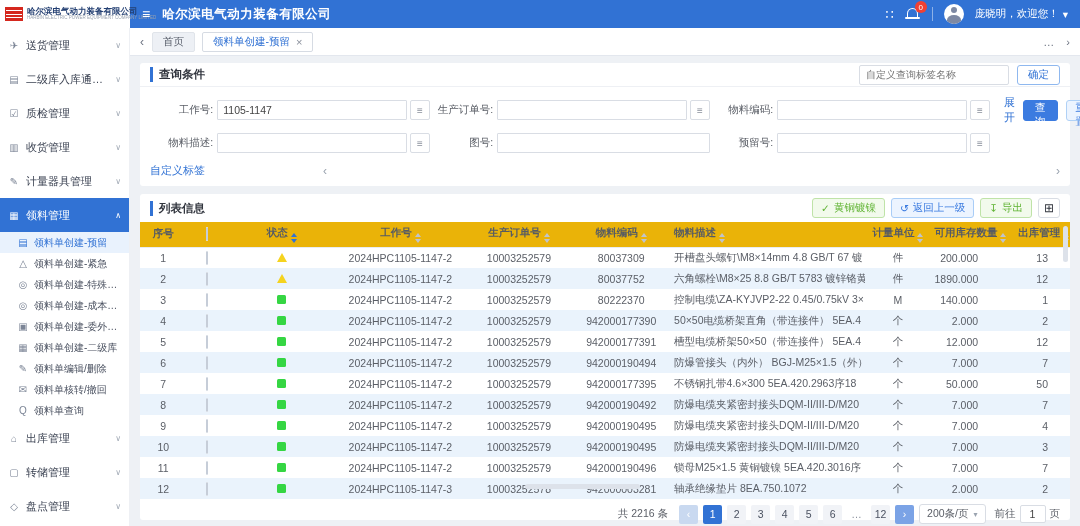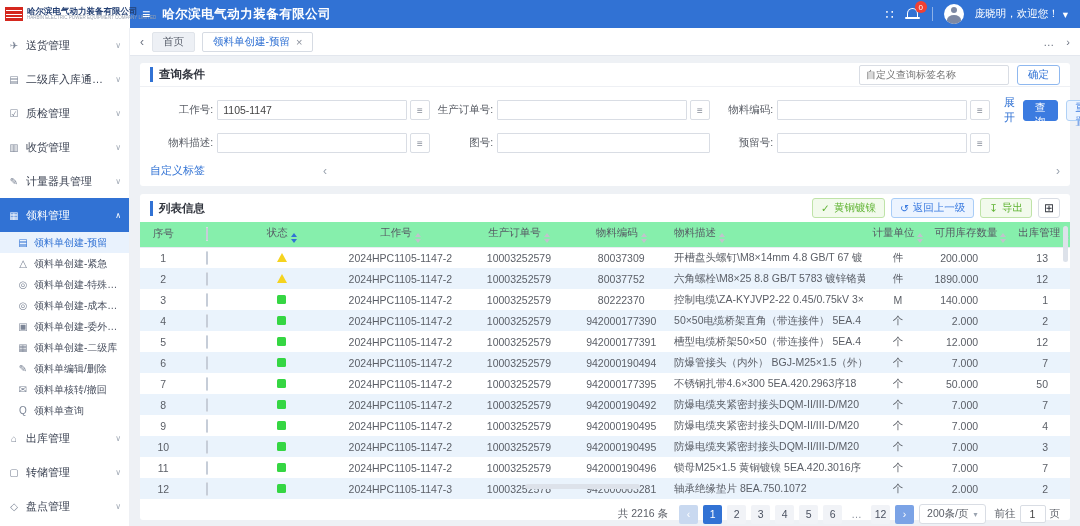--- a/index.html
+++ b/index.html
@@ -78,21 +78,21 @@
 
   
   .list-card{flex:1;display:flex;flex-direction:column;min-height:0;position:relative}
   .list-head{height:28px;display:flex;align-items:center;padding:0 10px;flex:none}
   .list-actions{margin-left:auto;display:flex;align-items:center;gap:6px}
   .act{height:20px;padding:0 8px;border-radius:3px;font-size:10.5px;display:flex;align-items:center;gap:4px;cursor:pointer;font-family:inherit}
   .act.green{background:#f2faec;border:1px solid #bfe3a8;color:#5fb332}
   .act.blue{background:#ecf4ff;border:1px solid #a9cdf7;color:#3b7be0}
   .grid-btn{width:22px;height:20px;border:1px solid #d9dde4;border-radius:3px;background:#fff;display:flex;align-items:center;justify-content:center;color:#30343d;font-size:12px;cursor:pointer}
   table{width:100%;border-collapse:collapse;table-layout:fixed;font-size:10.5px}
-  thead th{height:25px;background:#86efac;color:#565b64;font-weight:normal;border-bottom:1px solid #e8ecf2;padding:0 4px;white-space:nowrap;overflow:hidden}
+  thead th{height:25px;background:#eab308;color:#565b64;font-weight:bold;border-bottom:1px solid #e8ecf2;padding:0 4px;white-space:nowrap;overflow:hidden}
   tbody td{height:21px;padding:0 4px;white-space:nowrap;overflow:hidden;color:#5a5e66}
   tbody tr:nth-child(even){background:#eaf3fc}
   tbody tr{cursor:pointer}
   .al{text-align:left}.ac{text-align:center}.ar{text-align:right}
   .pad-avail{padding-right:36px}.pad-dem{padding-right:22px}
   .sort{display:inline-flex;flex-direction:column;margin-left:3px;vertical-align:-1px}
   .sort i{width:0;height:0;border-left:3.5px solid transparent;border-right:3.5px solid transparent;display:block}
   .sort .up{border-bottom:4px solid #c0c4cc;margin-bottom:2px}
   .sort .down{border-top:4px solid #c0c4cc}
   .sort.blue .up{border-bottom-color:#3172d4}

